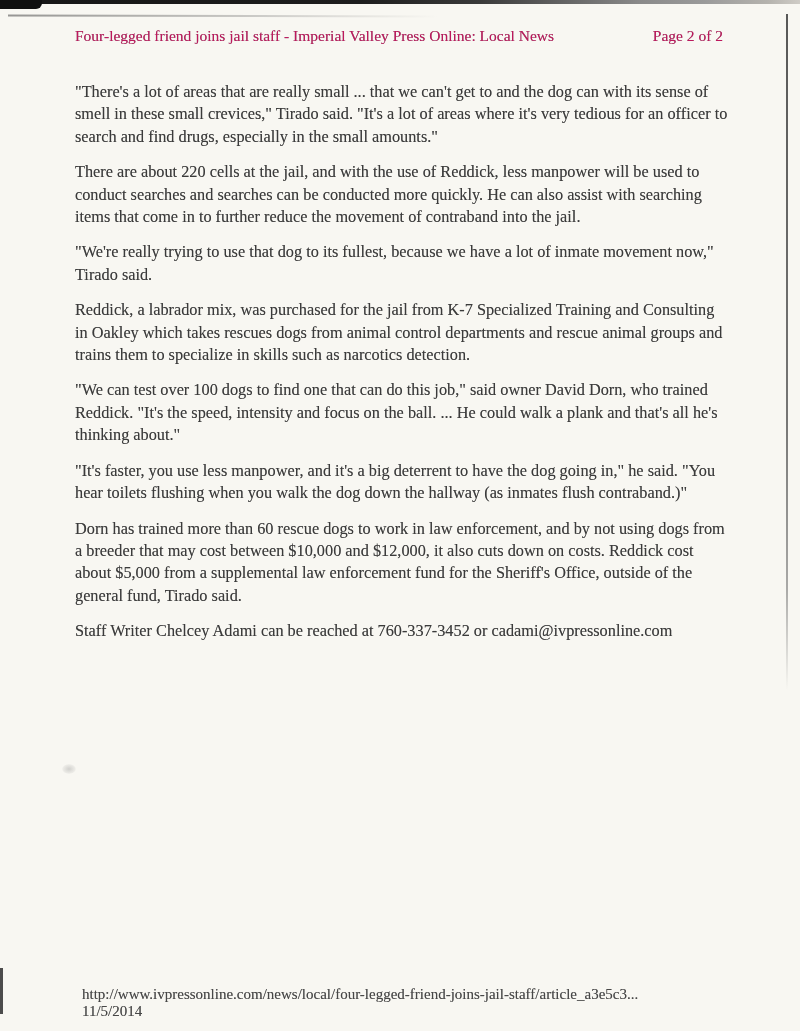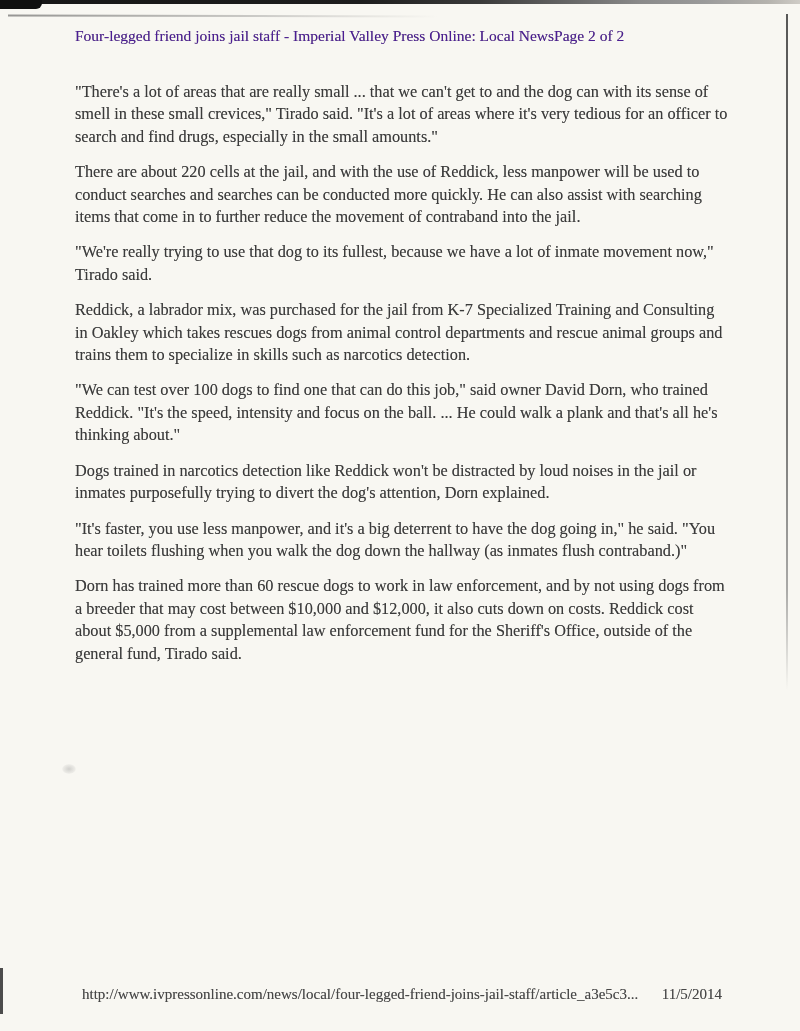--- a/index.html
+++ b/index.html
@@ -62,44 +62,46 @@
     width: 14px; height: 10px;
     background: radial-gradient(ellipse at center,
       rgba(120,120,120,0.30), rgba(150,150,150,0.12) 60%, rgba(160,160,160,0) 75%);
     border-radius: 50%;
   }
   
   .doc-header {
     position: absolute;
     top: 27px; left: 75px; right: 77px;
     display: flex;
+    justify-content: space-between;
     font-size: 15.5px;
-    color: #4c1d95;
+    color: #be185d;
     text-shadow: 0 0 0.5px rgba(60,60,60,0.55);
   }
   .doc-body {
     position: absolute;
     top: 81px; left: 75px;
     width: 654px;
     font-size: 16.3px;
     line-height: 22.4px;
     color: var(--ink);
     text-shadow: 0 0 0.5px rgba(70,70,70,0.5);
   }
   .doc-body p {
     margin: 0 0 13px 0;
   }
   .doc-footer {
     position: absolute;
     top: 986px; left: 82px; right: 78px;
     display: flex;
-    justify-content: space-between;
+    justify-content: center;
     font-size: 15px;
     color: #474747;
     text-shadow: 0 0 0.5px rgba(80,80,80,0.5);
+    flex-direction: column;
   }
 </style>
 </head>
 <body>
 
 <div>
 
   <div class="scan-edge-top"></div>
   <div class="scan-corner-mark"></div>
   <div class="scan-smudge-line"></div>
@@ -111,23 +113,23 @@
     <span>Four-legged friend joins jail staff - Imperial Valley Press Online: Local News</span>
     <span>Page 2 of 2</span>
   </header>
 
   <main class="doc-body">
     <p>"There's a lot of areas that are really small ... that we can't get to and the dog can with its sense of smell in these small crevices," Tirado said. "It's a lot of areas where it's very tedious for an officer to search and find drugs, especially in the small amounts."</p>
     <p>There are about 220 cells at the jail, and with the use of Reddick, less manpower will be used to conduct searches and searches can be conducted more quickly. He can also assist with searching items that come in to further reduce the movement of contraband into the jail.</p>
     <p>"We're really trying to use that dog to its fullest, because we have a lot of inmate movement now," Tirado said.</p>
     <p>Reddick, a labrador mix, was purchased for the jail from K-7 Specialized Training and Consulting in Oakley which takes rescues dogs from animal control departments and rescue animal groups and trains them to specialize in skills such as narcotics detection.</p>
     <p>"We can test over 100 dogs to find one that can do this job," said owner David Dorn, who trained Reddick. "It's the speed, intensity and focus on the ball. ... He could walk a plank and that's all he's thinking about."</p>
-    <p>Dogs trained in narcotics detection like Reddick won't be distracted by loud noises in the jail or inmates purposefully trying to divert the dog's attention, Dorn explained.</p>
     <p>"It's faster, you use less manpower, and it's a big deterrent to have the dog going in," he said. "You hear toilets flushing when you walk the dog down the hallway (as inmates flush contraband.)"</p>
     <p>Dorn has trained more than 60 rescue dogs to work in law enforcement, and by not using dogs from a breeder that may cost between $10,000 and $12,000, it also cuts down on costs. Reddick cost about $5,000 from a supplemental law enforcement fund for the Sheriff's Office, outside of the general fund, Tirado said.</p>
+    <p>Staff Writer Chelcey Adami can be reached at 760-337-3452 or cadami@ivpressonline.com</p>
   </main>
 
   <footer class="doc-footer">
     <span>http://www.ivpressonline.com/news/local/four-legged-friend-joins-jail-staff/article_a3e5c3...</span>
     <span>11/5/2014</span>
   </footer>
 
 </div>
 
 </body></html>

